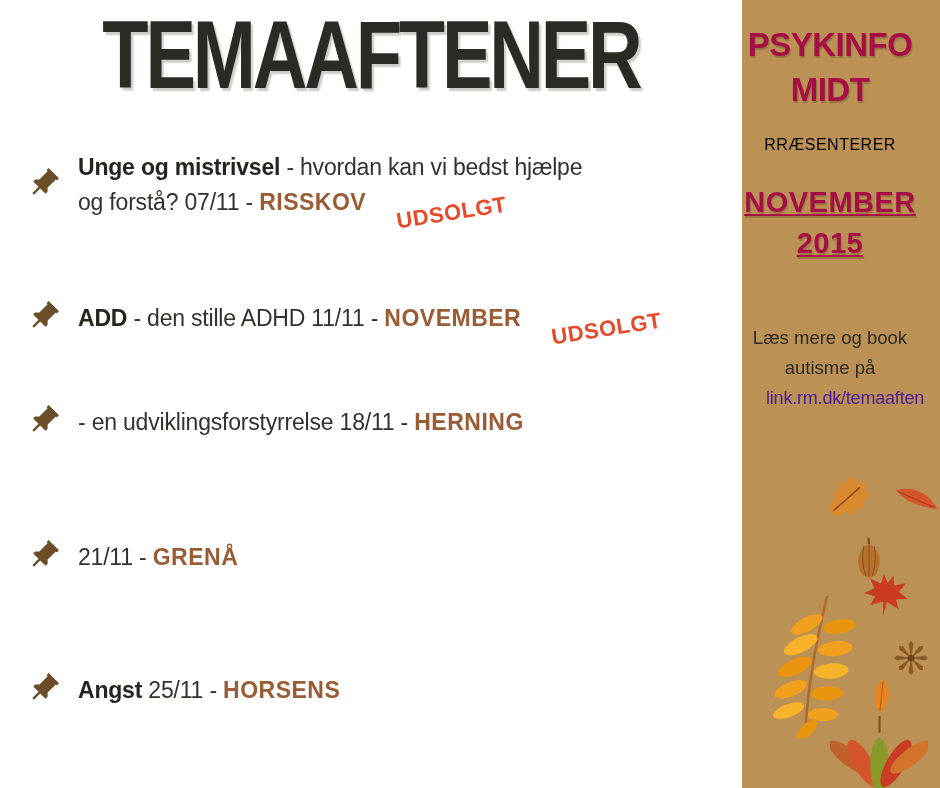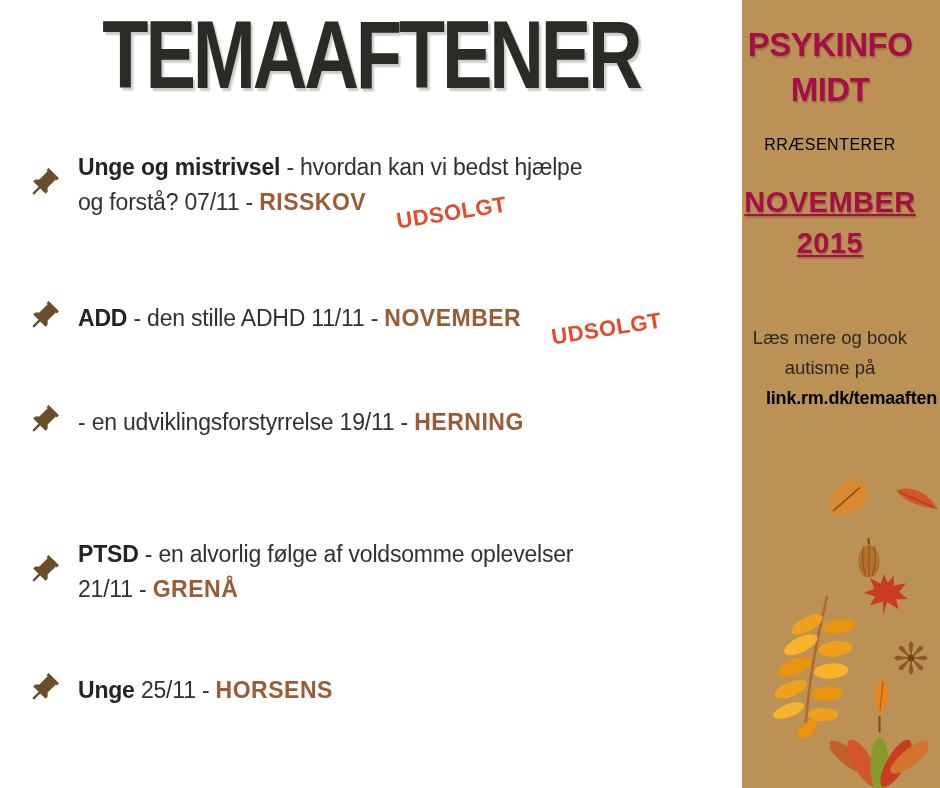--- a/index.html
+++ b/index.html
@@ -73,21 +73,21 @@
     top:182px;
     color:#a50f45; font-size:29px; font-weight:800; line-height:41px;
     letter-spacing:0.5px;
     text-shadow:1px 2px 1px rgba(90,60,30,0.3);
     text-decoration:underline;
   }
   .cta {
     top:323px;
     color:#2c2a25; font-size:18.5px; line-height:30px; font-weight:500;
   }
-  .cta .link { color:#000000; font-weight:700; font-size:18px; letter-spacing:-0.2px;padding-left:24px; }
+  .cta .link { color:#4c1d95; font-weight:400; font-size:18px; letter-spacing:-0.2px;padding-left:24px; }
   .deco { position:absolute; }
 </style>
 </head>
 <body>
 
 <div class="main">
   <h1 class="poster-title">TEMAAFTENER</h1>
 
   <div class="event ev1">
     <span class="pin">
@@ -112,44 +112,43 @@
     </div>
   </div>
 
   <div class="event ev3">
     <span class="pin">
       <svg viewBox="0 0 24 24">
           <path fill="#6b4e28" d="M16,12V4h1V2H7v2h1v8l-2,2v2h5.2v6h1.6v-6H18v-2L16,12z"></path>
         </svg>
     </span>
     <div class="event-text">
-      <div><span>- en udviklingsforstyrrelse 19/11 - </span><b class="loc">HERNING</b></div>
+      <div><span>- en udviklingsforstyrrelse 18/11 - </span><b class="loc">HERNING</b></div>
     </div>
   </div>
 
   <div class="event ev4">
     <span class="pin">
       <svg viewBox="0 0 24 24">
           <path fill="#6b4e28" d="M16,12V4h1V2H7v2h1v8l-2,2v2h5.2v6h1.6v-6H18v-2L16,12z"></path>
         </svg>
     </span>
     <div class="event-text">
-      <div><b class="topic">PTSD</b><span> - en alvorlig følge af voldsomme oplevelser</span></div>
       <div><span>21/11 - </span><b class="loc">GRENÅ</b></div>
     </div>
   </div>
 
   <div class="event ev5">
     <span class="pin">
       <svg viewBox="0 0 24 24">
           <path fill="#6b4e28" d="M16,12V4h1V2H7v2h1v8l-2,2v2h5.2v6h1.6v-6H18v-2L16,12z"></path>
         </svg>
     </span>
     <div class="event-text">
-      <div><b class="topic">Unge</b><span> 25/11 - </span><b class="loc">HORSENS</b></div>
+      <div><b class="topic">Angst</b><span> 25/11 - </span><b class="loc">HORSENS</b></div>
     </div>
   </div>
 </div>
 
 <div class="sidebar">
   <div class="sb-block brand">
     <div>PSYKINFO</div>
     <div>MIDT</div>
   </div>
   <div class="sb-block presents">RRÆSENTERER</div>

